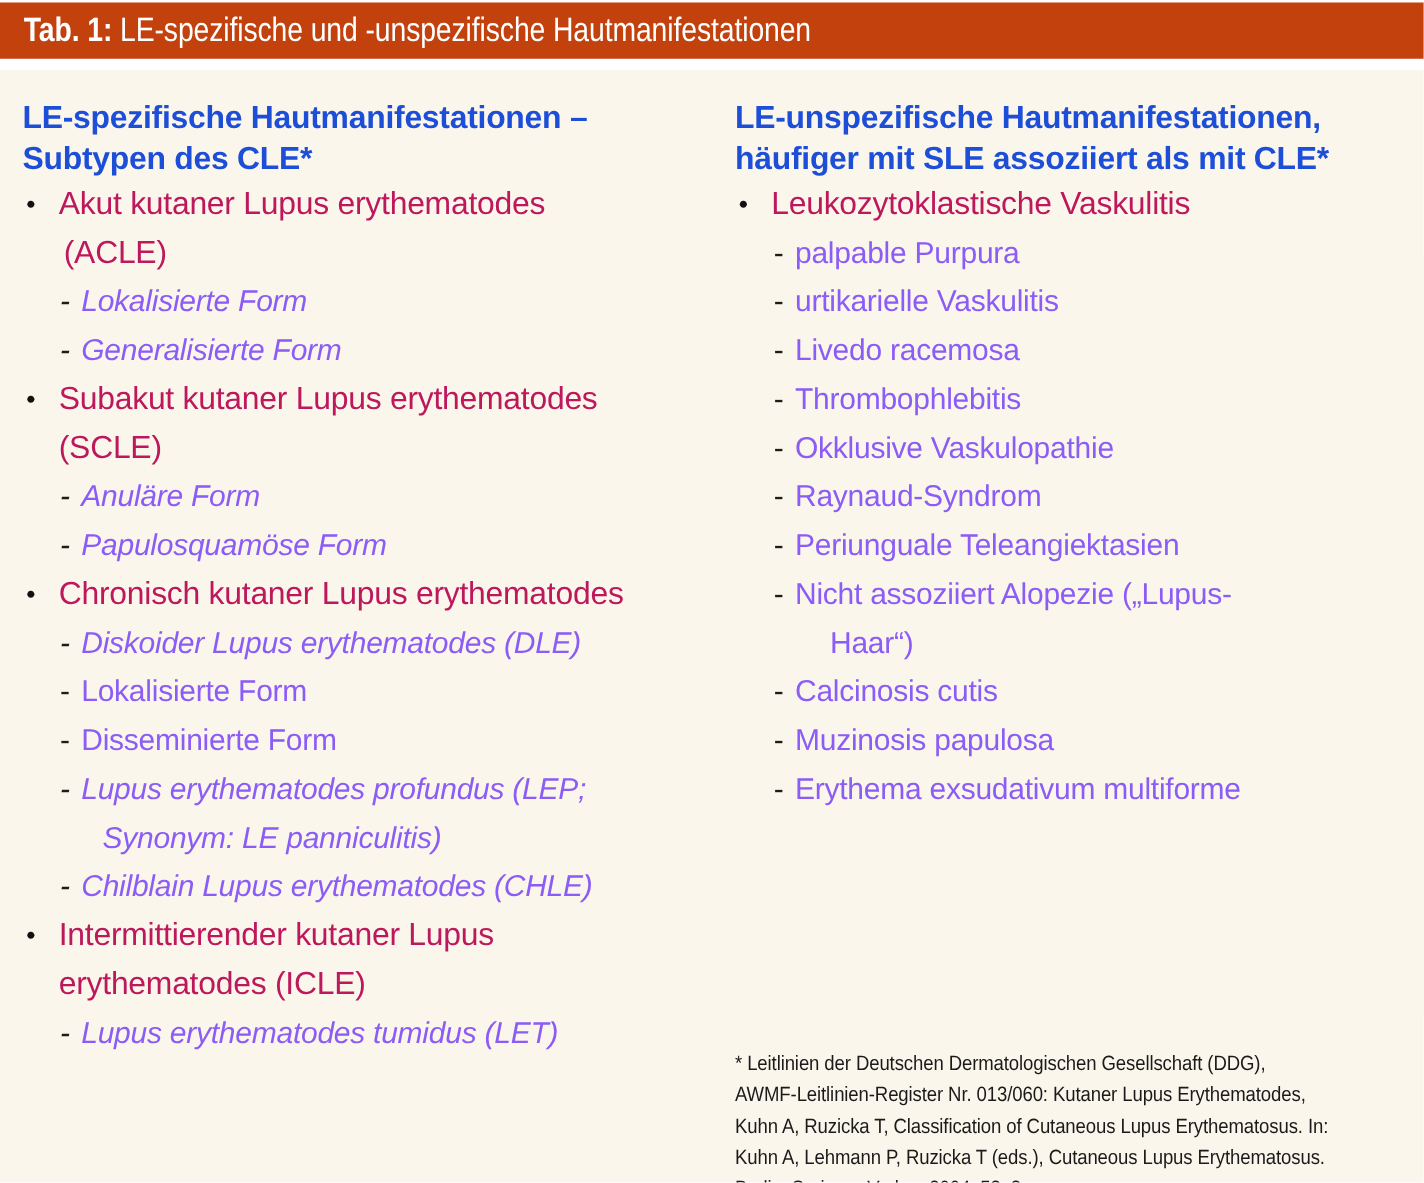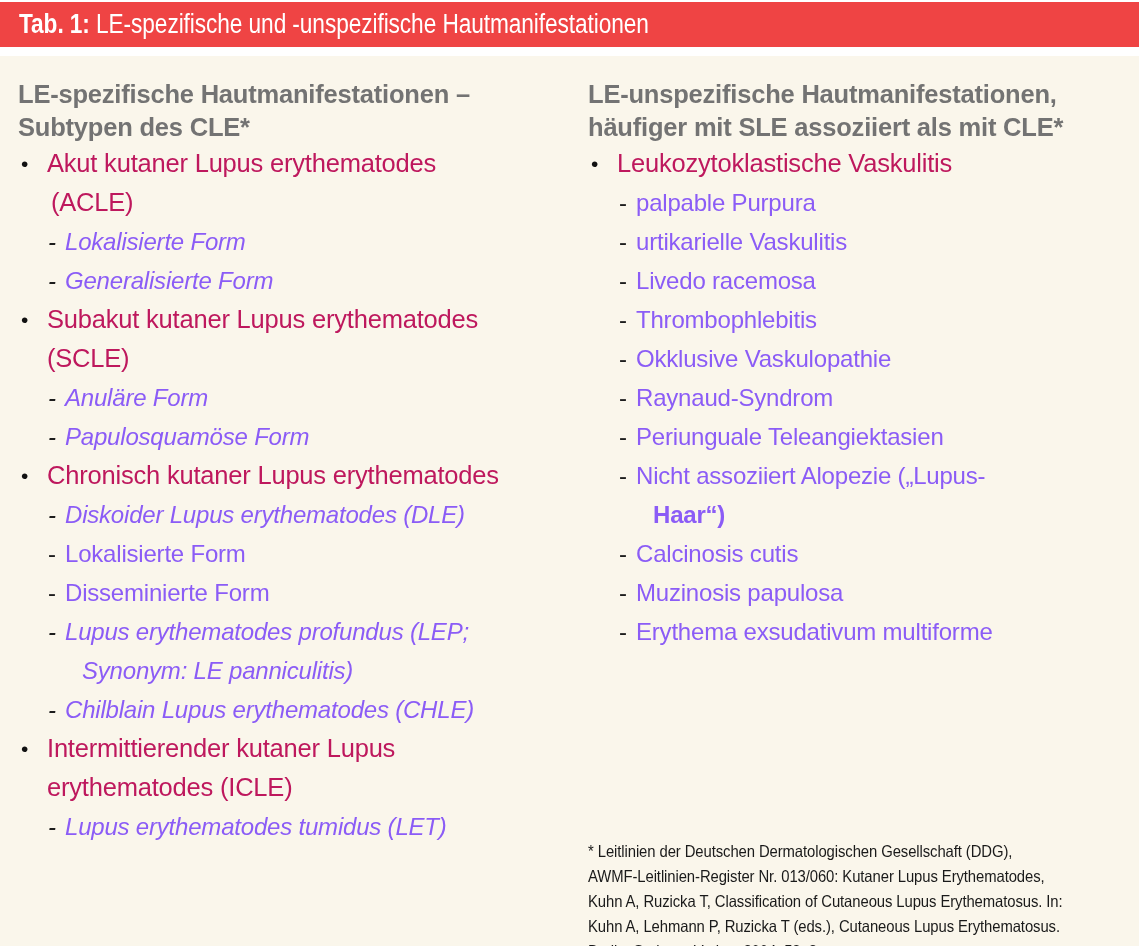--- a/index.html
+++ b/index.html
@@ -22,21 +22,21 @@
     background: #ffffff;
   }
 
   
   .header-bar {
     position: absolute;
     left: 0;
     top: 2px;
     width: 1139px;
     height: 45px;
-    background: #ef4444;
+    background: #c2410c;
     box-sizing: border-box;
     display: flex;
     align-items: center;
     overflow: hidden;
   }
   .header-text {
     margin-left: 19px;
     color: #ffffff;
     font-family: "Liberation Sans Narrow", "Liberation Sans", sans-serif;
     font-size: 27px;
@@ -72,21 +72,21 @@
     width: 556px;
   }
   .col-right {
     left: 588px;
     width: 540px;
   }
 
   .col-heading {
     font-size: 25.5px;
     font-weight: bold;
-    color: #737373;
+    color: #1d4ed8;
     line-height: 33px;
     letter-spacing: -0.2px;
     margin: 0;
     padding-top: 22px;
   }
 
   .list {
     margin: 0;
     padding: 0;
     list-style: none;
@@ -219,21 +219,21 @@
           </li>
           <li class="dash-item"><span>palpable Purpura</span></li>
           <li class="dash-item"><span>urtikarielle Vaskulitis</span></li>
           <li class="dash-item"><span>Livedo racemosa</span></li>
           <li class="dash-item"><span>Thrombophlebitis</span></li>
           <li class="dash-item"><span>Okklusive Vaskulopathie</span></li>
           <li class="dash-item"><span>Raynaud-Syndrom</span></li>
           <li class="dash-item"><span>Periunguale Teleangiektasien</span></li>
           <li class="dash-item">
             <div>Nicht assoziiert Alopezie („Lupus-</div>
-            <div style="margin-left: 17px; font-weight: bold;">Haar“)</div>
+            <div style="margin-left: 28px;">Haar“)</div>
           </li>
           <li class="dash-item"><span>Calcinosis cutis</span></li>
           <li class="dash-item"><span>Muzinosis papulosa</span></li>
           <li class="dash-item"><span>Erythema exsudativum multiforme</span></li>
         </ul>
     </div>
 
     <div class="footnote" id="footnote">
         <div class="footnote-line">* Leitlinien der Deutschen Dermatologischen Gesellschaft (DDG),</div>
         <div class="footnote-line">AWMF-Leitlinien-Register Nr. 013/060: Kutaner Lupus Erythematodes,</div>

